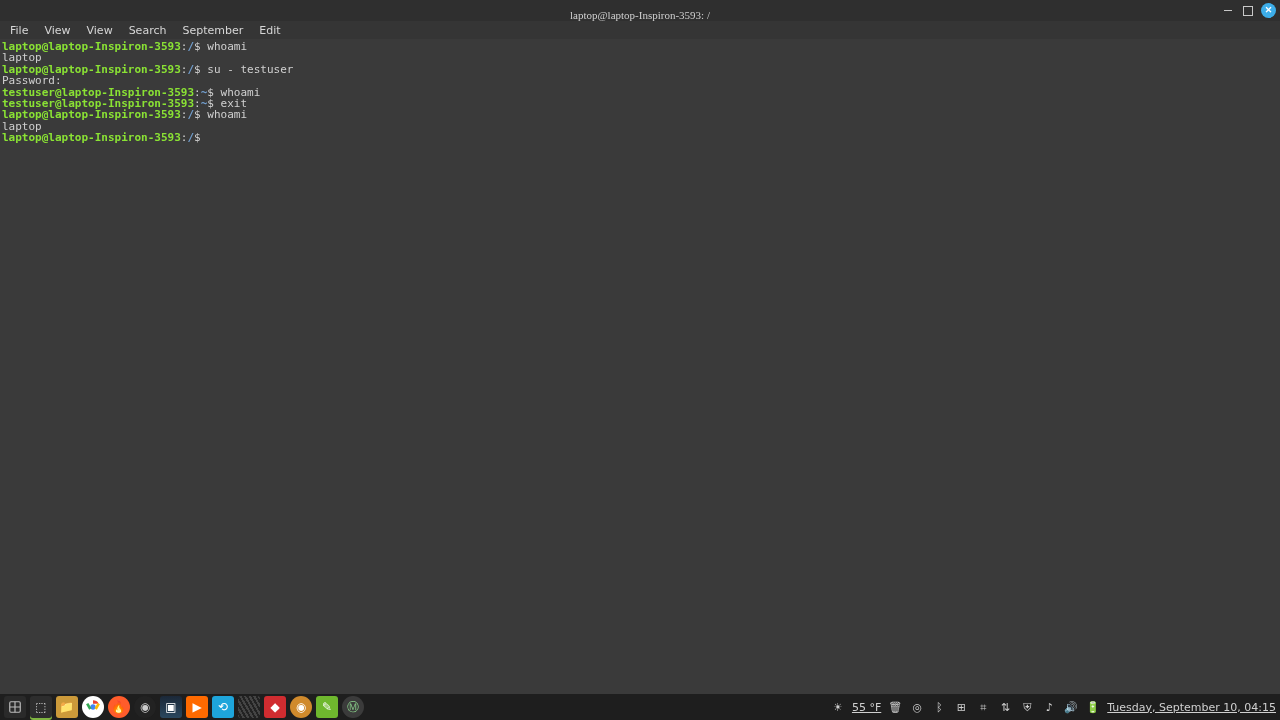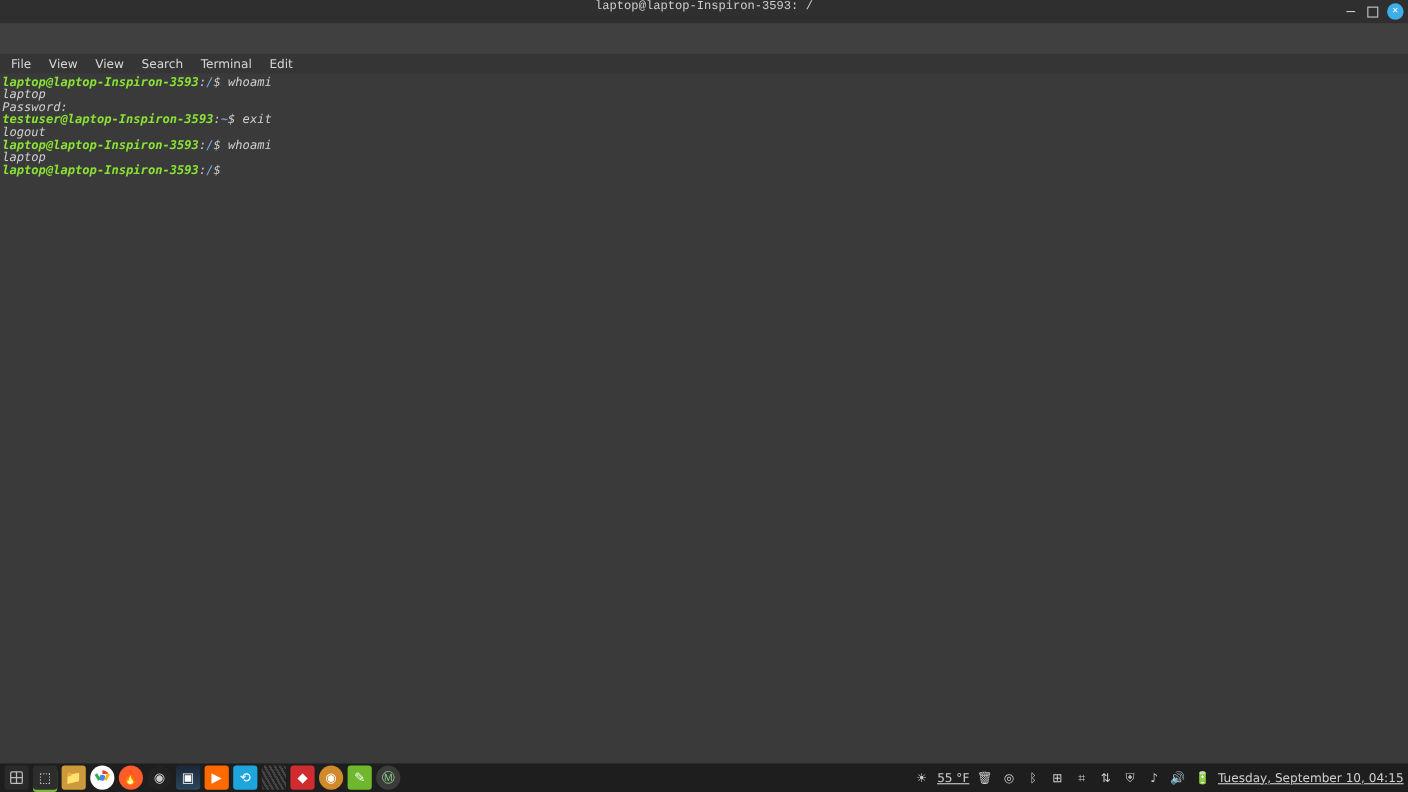--- a/index.html
+++ b/index.html
@@ -17,25 +17,25 @@
     height: 720px;
     display: flex;
     flex-direction: column;
     background: #404040;
   }
   
   .titlebar {
     height: 21px;
     background: #2f2f2f;
     display: flex;
-    align-items: flex-start;
+    align-items: flex-end;
     justify-content: center;
     position: relative;
     color: #cfcfcf;
-    font-family: Liberation Mono, monospace;
+    font-family: Liberation Serif, serif;
     font-size: 11px;
   }
   .titlebar .title { }
   .winctrls {
     position: absolute;
     right: 4px;
     top: 0;
     height: 100%;
     display: flex;
     align-items: center;
@@ -78,39 +78,37 @@
   
   .menubar {
     height: 18px;
     background: #353535;
     display: flex;
     align-items: center;
     padding: 0 2px;
     font-family: "DejaVu Sans", sans-serif;
     font-size: 11px;
     color: #d6d6d6;
-    margin-top: 28px;
   }
   .menuitem {
     padding: 2px 8px;
     cursor: default;
   }
   
   .termbody {
     flex: 1;
     background: #3a3a3a;
     padding: 2px 2px;
     overflow: hidden;
   }
   .line {
     white-space: pre;
     line-height: 11.4px;
     height: 11.4px;
     color: #d0d0d0;
-    font-style: italic;
   }
   .g { color: #8ae234; font-weight: bold; }
   .b { color: #729fcf; font-weight: bold; }
   .w { color: #d0d0d0; } 
   
   .taskbar {
     height: 26px;
     background: #1e1e1e;
     display: flex;
     align-items: center;
@@ -178,30 +176,31 @@
       <div class="winbtn max"></div>
       <div class="winbtn close"></div>
     </div>
   </div>
 
   <div class="menubar">
     <div class="menuitem">File</div>
     <div class="menuitem">View</div>
     <div class="menuitem">View</div>
     <div class="menuitem">Search</div>
-    <div class="menuitem">Terminal</div>
+    <div class="menuitem">September</div>
     <div class="menuitem">Edit</div>
   </div>
 
   <div class="termbody">
     <div class="line"><span class="g">laptop@laptop-Inspiron-3593</span><span class="w">:</span><span class="b">/</span><span class="w">$</span><span class="w"> </span><span class="w">whoami</span></div>
     <div class="line"><span class="w">laptop</span></div>
+    <div class="line"><span class="g">laptop@laptop-Inspiron-3593</span><span class="w">:</span><span class="b">/</span><span class="w">$</span><span class="w"> </span><span class="w">su - testuser</span></div>
     <div class="line"><span class="w">Password:</span></div>
+    <div class="line"><span class="g">testuser@laptop-Inspiron-3593</span><span class="w">:</span><span class="b">~</span><span class="w">$</span><span class="w"> </span><span class="w">whoami</span></div>
     <div class="line"><span class="g">testuser@laptop-Inspiron-3593</span><span class="w">:</span><span class="b">~</span><span class="w">$</span><span class="w"> </span><span class="w">exit</span></div>
-    <div class="line"><span class="w">logout</span></div>
     <div class="line"><span class="g">laptop@laptop-Inspiron-3593</span><span class="w">:</span><span class="b">/</span><span class="w">$</span><span class="w"> </span><span class="w">whoami</span></div>
     <div class="line"><span class="w">laptop</span></div>
     <div class="line"><span class="g">laptop@laptop-Inspiron-3593</span><span class="w">:</span><span class="b">/</span><span class="w">$</span><span class="w"> </span></div>
   </div>
 
   <div class="taskbar">
     <div class="taskbar-left">
       <div class="tbicon menu">
         <svg viewBox="0 0 24 24" fill="none" stroke="#bbb" stroke-width="2">
             <rect x="3" y="3" width="18" height="18" rx="2"></rect>

